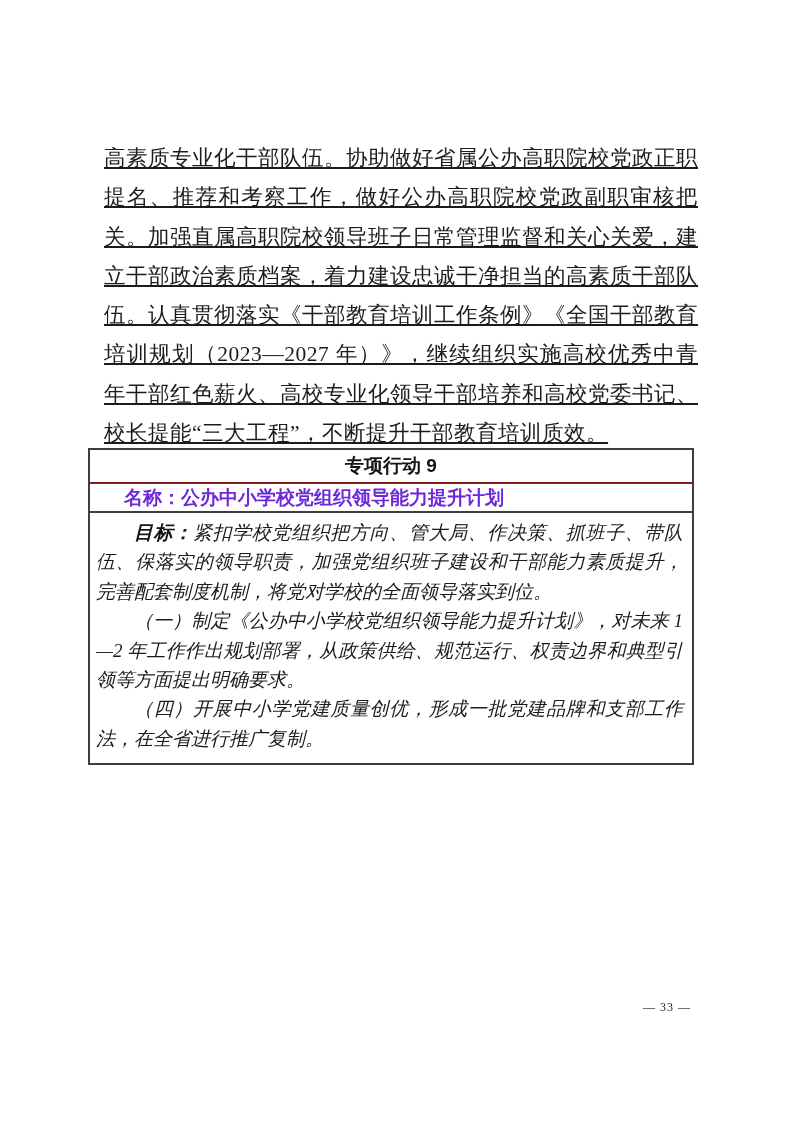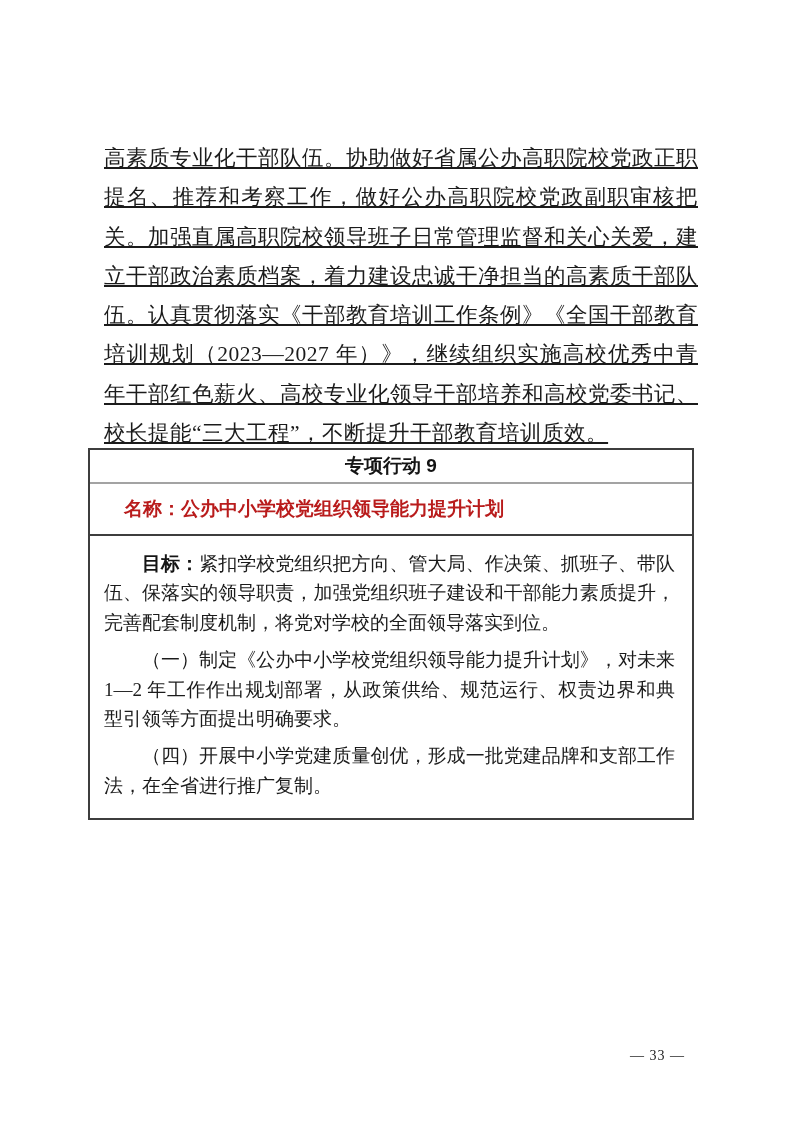--- a/index.html
+++ b/index.html
@@ -39,52 +39,51 @@
     display: flex;
     align-items: center;
     justify-content: center;
     font-family: "Liberation Sans", "DejaVu Sans", sans-serif;
     font-weight: bold;
     font-size: 19px;
     color: #141414;
   }
   .row-name {
     box-sizing: border-box;
-    height: 52px;
-    border-top: 2px solid #a3a3a3;
+    height: 29px;
+    border-top: 2px solid #7f1d1d;
     display: flex;
     align-items: center;
     padding-left: 34px;
     font-family: "Liberation Sans", "DejaVu Sans", sans-serif;
     font-weight: bold;
     font-size: 19px;
-    color: #b91c1c;
+    color: #6d28d9;
   }
   .row-content {
     border-top: 2px solid #3e3e3e;
     padding: 5px 9px 10px 6px;
     font-size: 19px;
     line-height: 29.4px;
     text-align: justify;
     color: #1b1b1b;
   }
-  .para { margin: 8px; text-indent: 2em; }
+  .para { margin: 0; text-indent: 2em; font-style: italic; }
   .heiti {
     font-family: "Liberation Sans", "DejaVu Sans", sans-serif;
     font-weight: bold;
     color: #141414;
   }
   .page-number {
     position: absolute;
     top: 1000px;
-    right: 108px;
-    font-size: 14px;
+    right: 102px;
+    font-size: 12px;
     letter-spacing: 1px;
     color: #1b1b1b;
-    margin-top: 48px;
   }
 </style>
 </head>
 <body>
 
 <div class="page">
 
   <p class="intro">高素质专业化干部队伍。协助做好省属公办高职院校党政正职提名、推荐和考察工作，做好公办高职院校党政副职审核把关。加强直属高职院校领导班子日常管理监督和关心关爱，建立干部政治素质档案，着力建设忠诚干净担当的高素质干部队伍。认真贯彻落实《干部教育培训工作条例》《全国干部教育培训规划（2023—2027 年）》，继续组织实施高校优秀中青年干部红色薪火、高校专业化领导干部培养和高校党委书记、校长提能“三大工程”，不断提升干部教育培训质效。</p>
 
   <div class="action-table">

